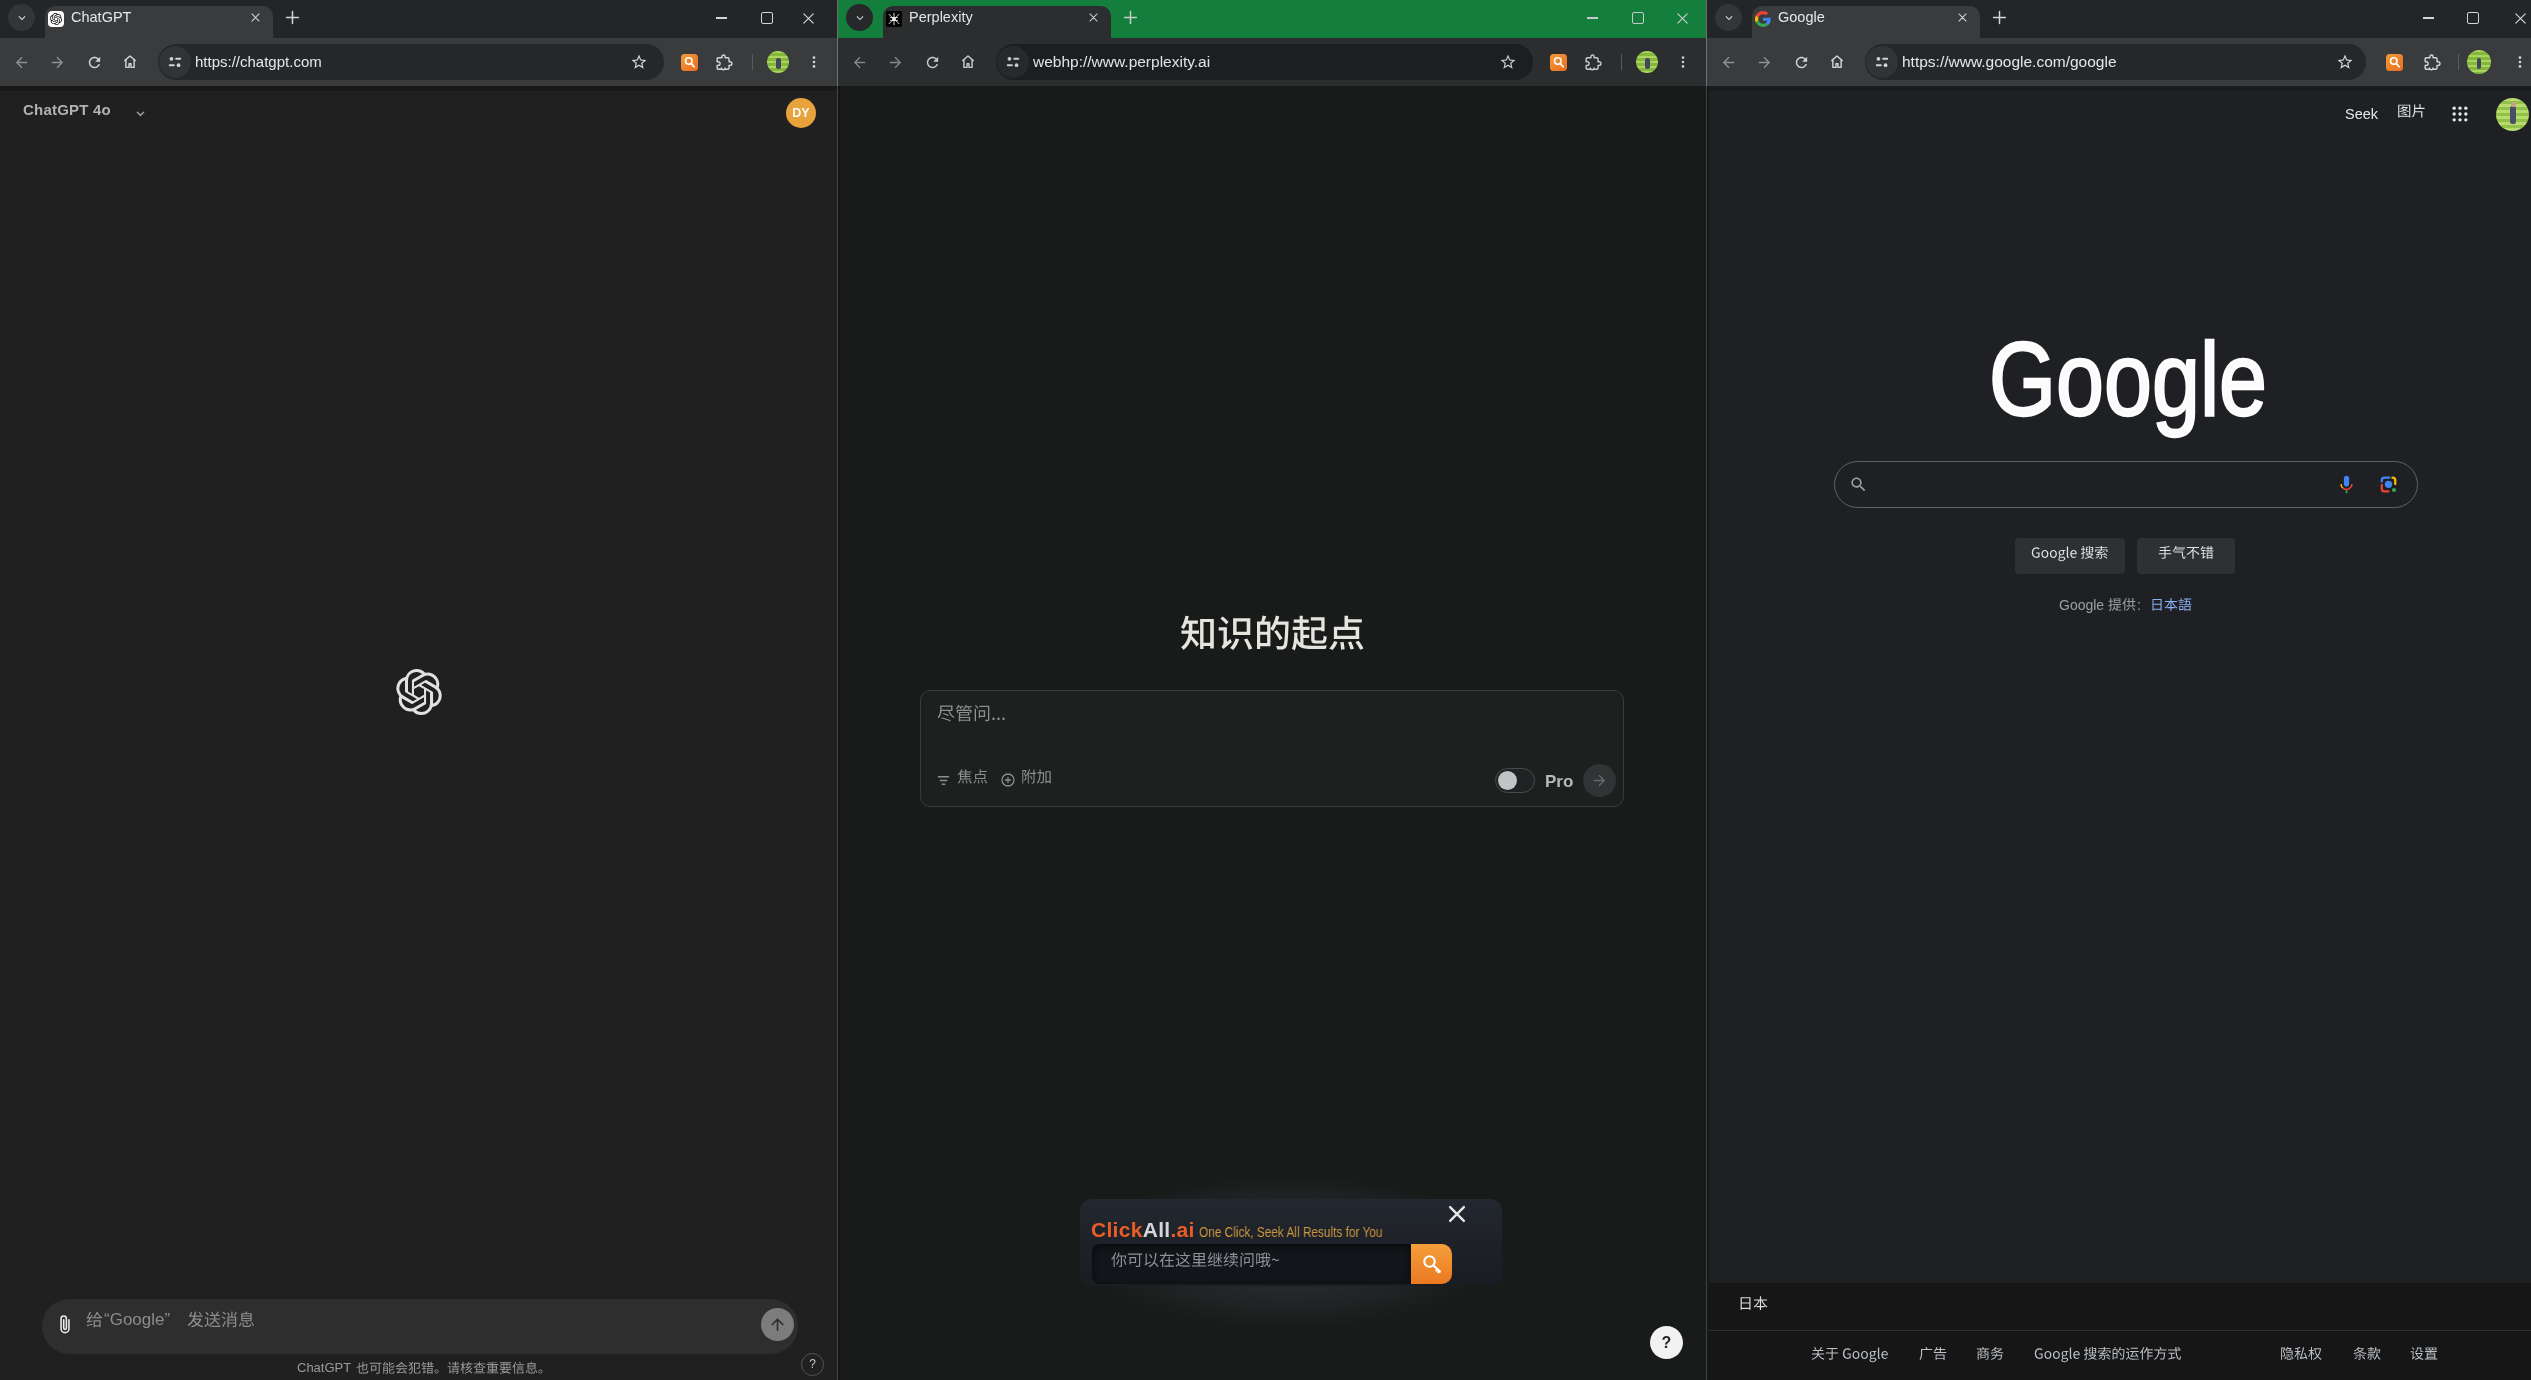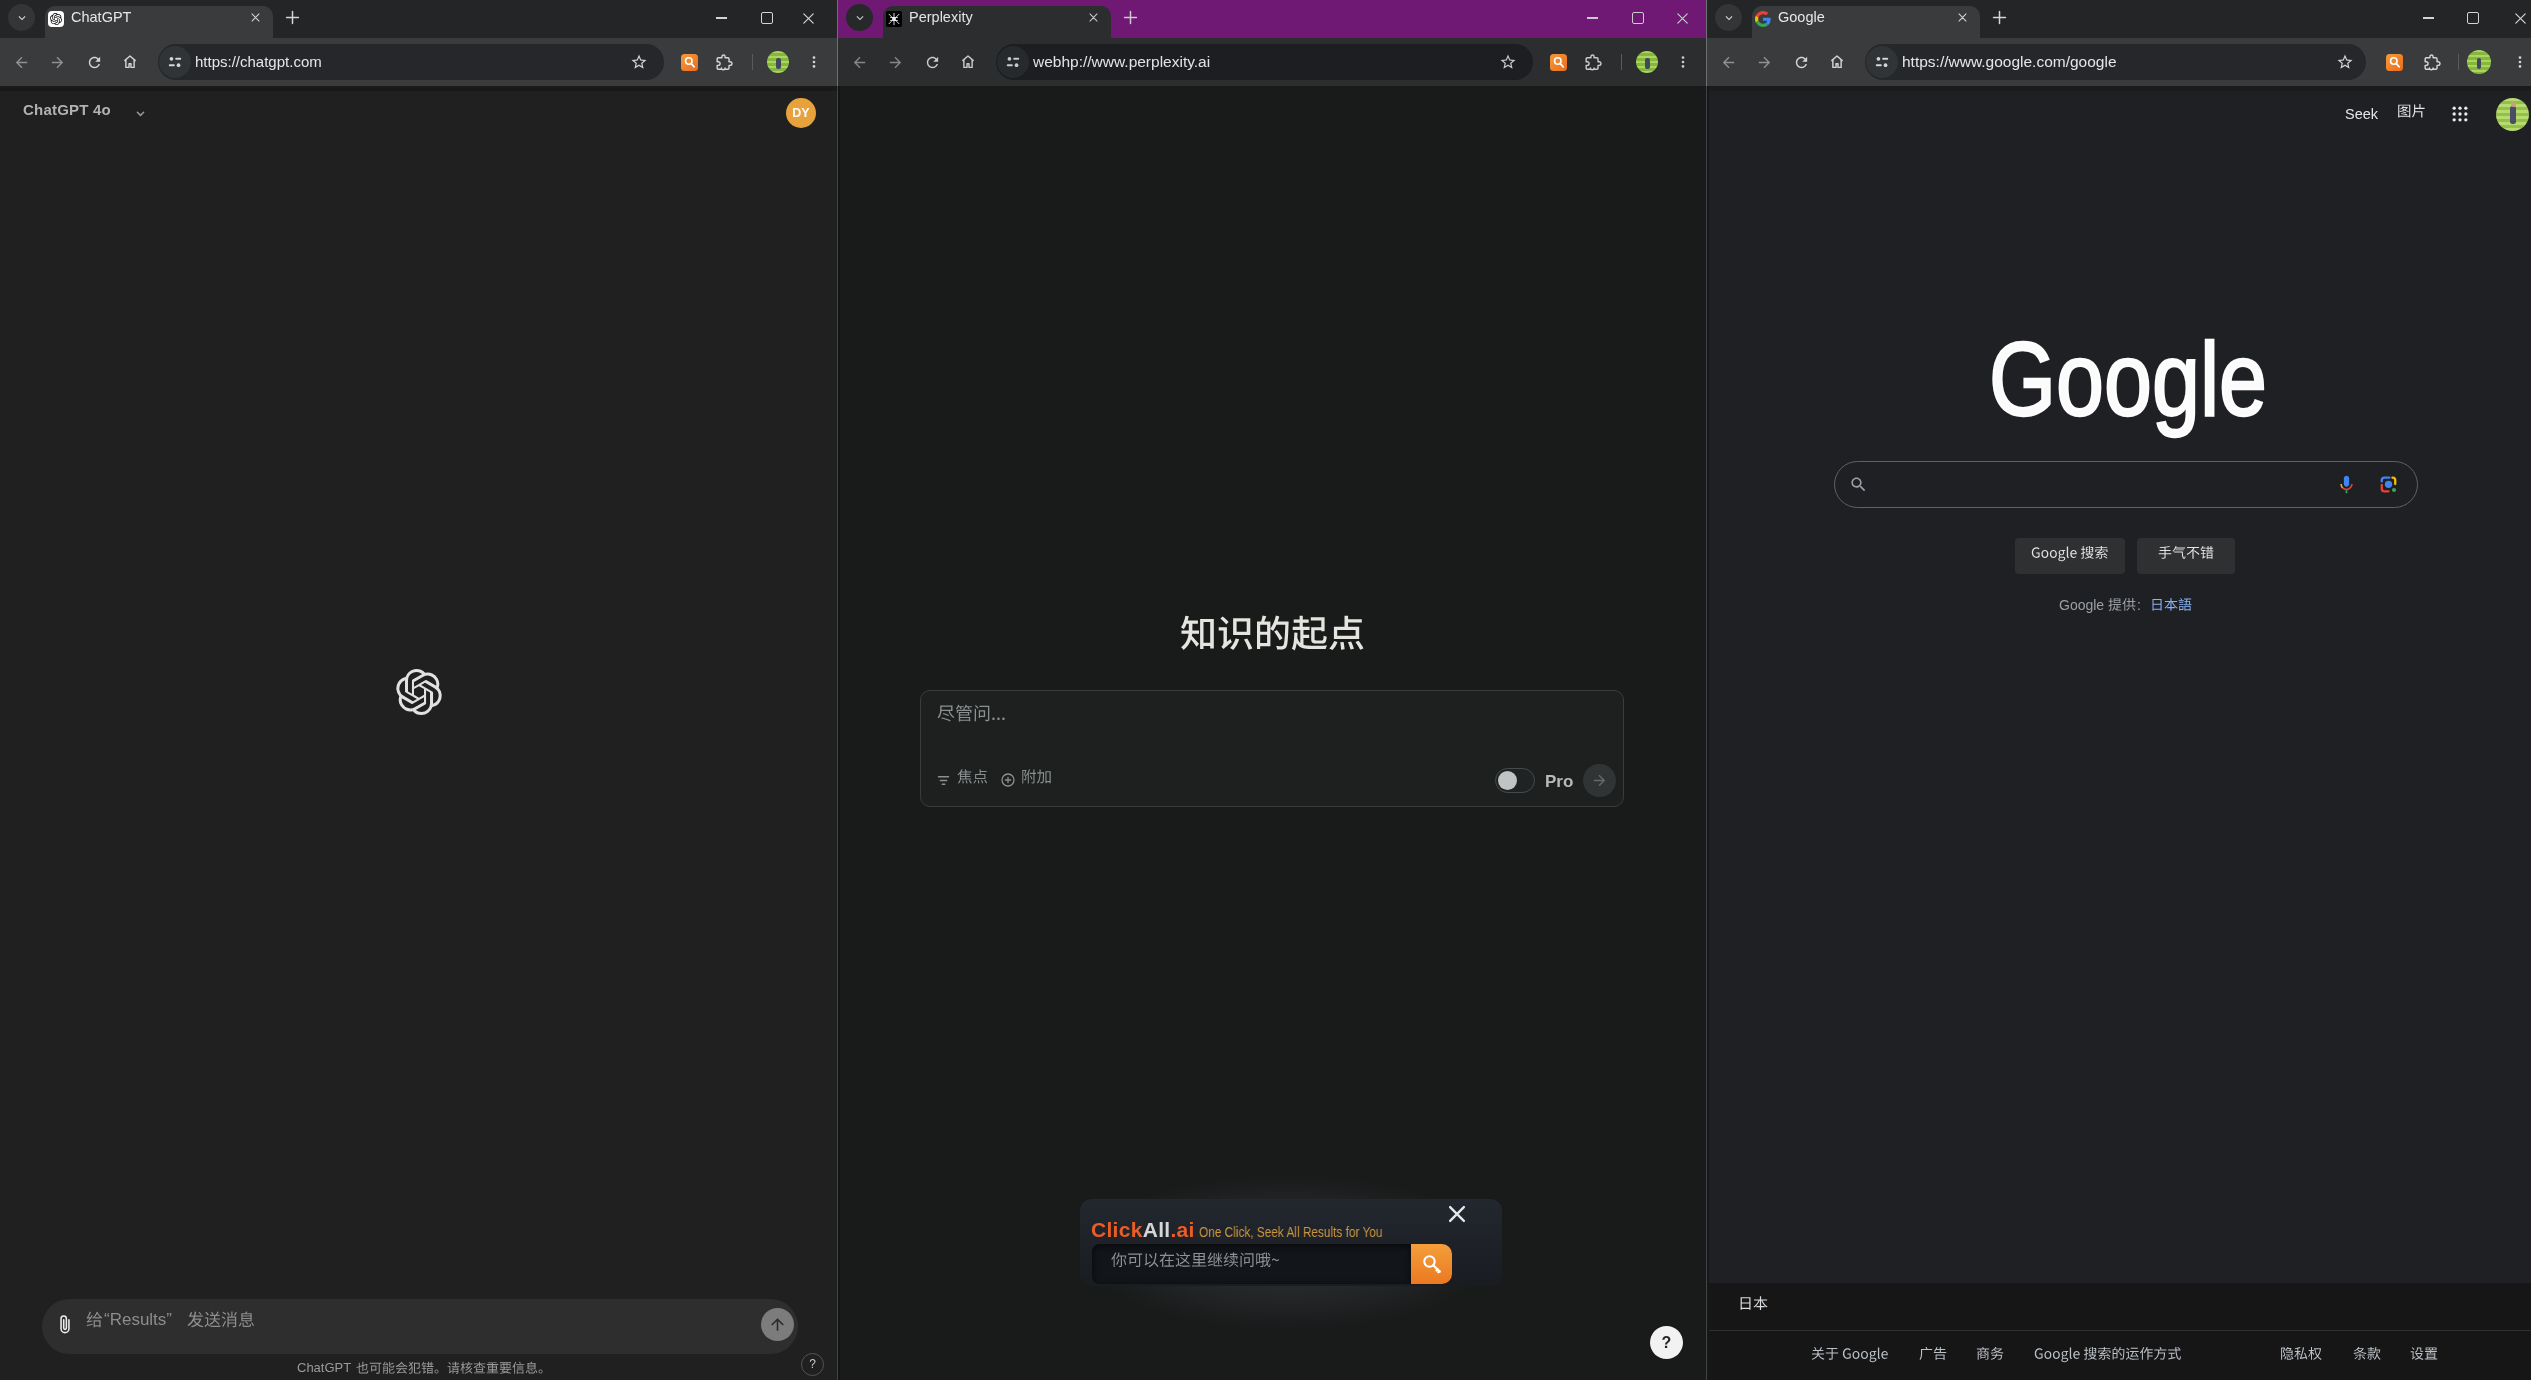--- a/index.html
+++ b/index.html
@@ -92,39 +92,39 @@
   </svg>
 <div class="abs" style="left:42px;top:1299px;width:756px;height:55px;border-radius:27.5px;background:#2f2f2f"></div>
 <svg width="22" height="22" viewBox="0 0 24 24" class="abs" style="left:54px;top:1313px">
     <path fill="none" stroke="#ececec" stroke-width="1.7" stroke-linecap="round" d="M16.3 7.5v9.6a4.3 4.3 0 0 1-8.6 0V6.2a2.9 2.9 0 0 1 5.8 0v10.2a1.45 1.45 0 0 1-2.9 0V7.5"></path>
   </svg>
 <div class="abs" style="left:86px;top:1308px"><svg width="17" height="24" viewBox="0 0 17 24" style="overflow:visible">
       <g transform="translate(0,17.9)">
         <path fill="#8f8f8f" d="M0.7 -0.9 1.0 0.4C2.5 -0.1 4.6 -0.6 6.6 -1.1L6.5 -2.2C4.4 -1.7 2.2 -1.2 0.7 -0.9ZM1.0 -7.2C1.3 -7.3 1.7 -7.4 3.7 -7.7C3.0 -6.6 2.3 -5.8 2.0 -5.4C1.5 -4.8 1.1 -4.4 0.7 -4.3C0.9 -4.0 1.1 -3.4 1.1 -3.1C1.5 -3.3 2.1 -3.5 6.4 -4.3C6.4 -4.6 6.4 -5.1 6.4 -5.4L3.0 -4.8C4.3 -6.3 5.6 -8.2 6.7 -10.1L5.6 -10.8C5.3 -10.1 4.9 -9.5 4.5 -8.9L2.3 -8.6C3.3 -10.1 4.3 -11.9 5.0 -13.7L3.8 -14.3C3.1 -12.2 1.9 -10.0 1.6 -9.5C1.2 -8.9 0.9 -8.5 0.6 -8.4C0.7 -8.1 1.0 -7.4 1.0 -7.2ZM10.7 -14.2C9.9 -11.8 8.3 -9.5 6.1 -8.0C6.4 -7.8 6.9 -7.4 7.1 -7.1C7.5 -7.5 8.0 -7.9 8.5 -8.3V-7.5H13.9V-8.5C14.3 -8.1 14.8 -7.6 15.3 -7.3C15.6 -7.6 16.0 -8.1 16.3 -8.4C14.5 -9.3 12.8 -11.4 11.8 -13.4L12.0 -13.9ZM13.7 -8.7H8.9C9.8 -9.7 10.6 -10.9 11.2 -12.1C11.9 -10.9 12.8 -9.7 13.7 -8.7ZM7.6 -5.6V1.4H8.9V0.5H13.3V1.4H14.6V-5.6ZM8.9 -0.7V-4.5H13.3V-0.7Z"></path>
       </g>
     </svg></div>
-<div class="abs" style="will-change:transform;left:104px;top:1310.5px;font-size:17px;line-height:17px;color:rgba(143,143,143,0.99)">“Results”</div>
+<div class="abs" style="will-change:transform;left:104px;top:1310.5px;font-size:17px;line-height:17px;color:rgba(143,143,143,0.99)">“Google”</div>
 <div class="abs" style="left:187px;top:1308px"><svg width="68" height="24" viewBox="0 0 68 24" style="overflow:visible">
       <g transform="translate(0,17.9)">
         <path fill="#8f8f8f" d="M11.4 -13.4C12.2 -12.6 13.1 -11.6 13.6 -10.9L14.6 -11.6C14.1 -12.2 13.2 -13.3 12.4 -14.0ZM2.4 -8.9C2.6 -9.1 3.2 -9.2 4.3 -9.2H6.6C5.5 -5.6 3.6 -2.9 0.5 -1.0C0.8 -0.7 1.3 -0.3 1.5 0.0C3.7 -1.3 5.3 -3.1 6.5 -5.2C7.2 -3.9 8.0 -2.8 9.0 -1.9C7.6 -0.8 5.8 -0.1 4.1 0.3C4.3 0.6 4.6 1.1 4.8 1.4C6.7 0.9 8.5 0.1 10.0 -1.0C11.6 0.1 13.4 0.9 15.6 1.4C15.8 1.1 16.1 0.5 16.4 0.3C14.3 -0.1 12.5 -0.9 11.0 -1.8C12.5 -3.1 13.7 -4.8 14.3 -7.0L13.5 -7.4L13.2 -7.4H7.5C7.7 -7.9 7.9 -8.6 8.1 -9.2H15.8L15.8 -10.4H8.4C8.7 -11.6 8.9 -12.8 9.1 -14.1L7.7 -14.3C7.5 -13.0 7.3 -11.6 7.0 -10.4H3.9C4.4 -11.3 4.8 -12.4 5.2 -13.5L3.8 -13.8C3.5 -12.5 2.8 -11.1 2.7 -10.8C2.4 -10.4 2.3 -10.1 2.0 -10.1C2.2 -9.8 2.4 -9.2 2.4 -8.9ZM10.0 -2.6C8.8 -3.6 7.9 -4.8 7.3 -6.1H12.6C12.0 -4.7 11.1 -3.6 10.0 -2.6Z M24.0 -13.8C24.5 -13.0 25.1 -11.8 25.4 -11.2L26.6 -11.7C26.2 -12.3 25.6 -13.4 25.0 -14.2ZM18.3 -13.5C19.2 -12.5 20.3 -11.2 20.8 -10.4L21.9 -11.1C21.4 -11.9 20.2 -13.2 19.3 -14.1ZM30.4 -14.3C30.0 -13.3 29.3 -12.0 28.7 -11.1H23.0V-9.9H27.0V-8.0L27.0 -7.5H22.4V-6.3H26.8C26.5 -4.8 25.5 -3.2 22.5 -2.0C22.8 -1.8 23.2 -1.3 23.4 -1.0C25.9 -2.2 27.1 -3.6 27.7 -5.0C29.2 -3.7 30.7 -2.1 31.5 -1.1L32.5 -2.0C31.5 -3.1 29.6 -4.8 28.1 -6.2V-6.3H33.1V-7.5H28.3L28.3 -7.9V-9.9H32.6V-11.1H30.1C30.6 -11.9 31.2 -13.0 31.7 -13.9ZM21.2 -8.5H17.8V-7.3H20.0V-2.0C19.2 -1.7 18.3 -0.9 17.4 0.2L18.4 1.4C19.2 0.2 19.9 -0.9 20.5 -0.9C20.8 -0.9 21.4 -0.3 22.1 0.2C23.4 1.0 24.8 1.2 27.0 1.2C28.7 1.2 31.9 1.1 33.1 1.0C33.2 0.6 33.4 -0.1 33.5 -0.4C31.8 -0.3 29.2 -0.1 27.1 -0.1C25.1 -0.1 23.6 -0.2 22.4 -0.9C21.9 -1.3 21.5 -1.6 21.2 -1.8Z M48.7 -13.8C48.2 -12.8 47.5 -11.4 46.9 -10.6L48.0 -10.1C48.6 -10.9 49.3 -12.2 49.9 -13.3ZM40.0 -13.2C40.7 -12.2 41.4 -10.9 41.7 -10.0L42.8 -10.6C42.6 -11.5 41.8 -12.8 41.0 -13.7ZM35.4 -13.2C36.5 -12.7 37.8 -11.8 38.4 -11.2L39.2 -12.1C38.5 -12.8 37.2 -13.6 36.2 -14.1ZM34.6 -8.7C35.7 -8.1 37.0 -7.2 37.7 -6.6L38.4 -7.6C37.8 -8.2 36.4 -9.1 35.4 -9.6ZM35.2 0.4 36.3 1.2C37.2 -0.4 38.2 -2.6 39.0 -4.4L38.1 -5.2C37.2 -3.2 36.0 -1.0 35.2 0.4ZM41.7 -5.3H48.0V-3.5H41.7ZM41.7 -6.4V-8.2H48.0V-6.4ZM44.3 -14.3V-9.4H40.4V1.4H41.7V-2.4H48.0V-0.3C48.0 -0.0 47.9 0.1 47.6 0.1C47.4 0.1 46.5 0.1 45.5 0.1C45.7 0.4 45.8 0.9 45.9 1.3C47.2 1.3 48.0 1.3 48.6 1.1C49.1 0.9 49.2 0.5 49.2 -0.2V-9.4H45.5V-14.3Z M55.5 -9.4H63.4V-8.0H55.5ZM55.5 -7.0H63.4V-5.6H55.5ZM55.5 -11.7H63.4V-10.3H55.5ZM55.5 -3.4V-0.7C55.5 0.7 56.0 1.1 58.0 1.1C58.4 1.1 61.4 1.1 61.9 1.1C63.5 1.1 63.9 0.5 64.1 -1.6C63.8 -1.7 63.2 -1.9 62.9 -2.1C62.8 -0.4 62.7 -0.1 61.8 -0.1C61.1 -0.1 58.5 -0.1 58.0 -0.1C56.9 -0.1 56.7 -0.2 56.7 -0.7V-3.4ZM64.0 -3.3C64.8 -2.2 65.6 -0.7 65.9 0.2L67.1 -0.3C66.7 -1.3 65.9 -2.7 65.1 -3.7ZM53.5 -3.5C53.1 -2.4 52.4 -0.9 51.8 0.0L52.9 0.6C53.6 -0.4 54.2 -1.9 54.6 -3.0ZM58.1 -4.1C59.0 -3.3 60.0 -2.1 60.4 -1.4L61.4 -2.0C61.0 -2.8 60.0 -3.8 59.1 -4.6H64.7V-12.7H59.6C59.9 -13.1 60.1 -13.7 60.4 -14.2L58.9 -14.5C58.8 -14.0 58.5 -13.3 58.3 -12.7H54.3V-4.6H59.0Z"></path>
       </g>
     </svg></div>
 <div class="abs" style="left:760.5px;top:1308px;width:33px;height:33px;border-radius:50%;background:#7d7d7d"></div>
 <svg width="19" height="19" viewBox="0 0 24 24" class="abs" style="left:767.5px;top:1315px">
     <path fill="#2d2d2d" d="M4 12l1.41 1.41L11 7.83V20h2V7.83l5.58 5.59L20 12l-8-8-8 8z"></path>
   </svg>
 <div class="abs" style="will-change:transform;left:297px;top:1360.5px;font-size:13px;line-height:13px;color:rgba(157,157,157,0.99)">ChatGPT&nbsp;</div>
 <div class="abs" style="left:356px;top:1359px"><svg width="195" height="18" viewBox="0 0 195 18" style="overflow:visible">
       <g transform="translate(0,13.7)">
         <path fill="#9d9d9d" d="M2.8 -10.0V-6.3L0.4 -5.6L0.7 -4.7L2.8 -5.4V-1.3C2.8 0.4 3.4 0.8 5.3 0.8C5.8 0.8 9.4 0.8 9.9 0.8C11.8 0.8 12.2 0.1 12.4 -2.0C12.1 -2.1 11.7 -2.3 11.5 -2.4C11.3 -0.6 11.1 -0.1 9.9 -0.1C9.1 -0.1 5.9 -0.1 5.3 -0.1C4.0 -0.1 3.7 -0.3 3.7 -1.3V-5.6L6.4 -6.5V-1.7H7.4V-6.8L10.4 -7.7C10.4 -5.8 10.3 -4.6 10.1 -4.0C9.9 -3.5 9.7 -3.4 9.4 -3.4C9.2 -3.4 8.6 -3.4 8.1 -3.5C8.2 -3.2 8.3 -2.8 8.3 -2.6C8.8 -2.5 9.5 -2.5 9.9 -2.6C10.3 -2.7 10.7 -2.9 10.9 -3.6C11.2 -4.4 11.3 -6.0 11.4 -8.4L11.4 -8.6L10.7 -8.9L10.5 -8.7L10.4 -8.7L7.4 -7.7V-10.9H6.4V-7.4L3.7 -6.6V-10.0Z M13.7 -10.0V-9.0H22.7V-0.4C22.7 -0.1 22.6 -0.0 22.3 0.0C22.0 0.0 21.0 0.0 19.9 -0.0C20.1 0.2 20.3 0.7 20.3 1.0C21.6 1.0 22.5 1.0 23.0 0.8C23.5 0.7 23.7 0.3 23.7 -0.4V-9.0H25.3V-10.0ZM16.0 -6.2H19.4V-3.2H16.0ZM15.1 -7.1V-1.2H16.0V-2.2H20.4V-7.1Z M31.0 -5.5V-4.3H28.2V-5.5ZM27.3 -6.3V1.0H28.2V-1.6H31.0V-0.1C31.0 0.1 30.9 0.1 30.8 0.1C30.6 0.1 30.0 0.1 29.4 0.1C29.5 0.4 29.7 0.7 29.7 1.0C30.6 1.0 31.1 1.0 31.5 0.8C31.8 0.7 31.9 0.4 31.9 -0.1V-6.3ZM28.2 -3.6H31.0V-2.4H28.2ZM37.2 -9.9C36.4 -9.6 35.2 -9.1 34.1 -8.7V-10.9H33.2V-6.6C33.2 -5.5 33.5 -5.2 34.7 -5.2C35.0 -5.2 36.7 -5.2 37.0 -5.2C38.0 -5.2 38.3 -5.6 38.4 -7.2C38.1 -7.3 37.7 -7.4 37.5 -7.6C37.5 -6.3 37.4 -6.1 36.9 -6.1C36.5 -6.1 35.1 -6.1 34.8 -6.1C34.2 -6.1 34.1 -6.2 34.1 -6.6V-7.9C35.4 -8.3 36.8 -8.7 37.8 -9.2ZM37.3 -4.1C36.6 -3.7 35.3 -3.2 34.1 -2.8V-4.8H33.2V-0.5C33.2 0.6 33.5 0.9 34.8 0.9C35.0 0.9 36.8 0.9 37.0 0.9C38.1 0.9 38.4 0.5 38.5 -1.3C38.3 -1.4 37.9 -1.5 37.6 -1.7C37.6 -0.2 37.5 0.1 37.0 0.1C36.6 0.1 35.1 0.1 34.9 0.1C34.2 0.1 34.1 -0.0 34.1 -0.4V-2.0C35.4 -2.3 36.9 -2.8 37.9 -3.4ZM27.1 -7.2C27.4 -7.3 27.8 -7.4 31.4 -7.6C31.5 -7.4 31.6 -7.1 31.7 -6.9L32.5 -7.3C32.3 -8.1 31.5 -9.3 30.8 -10.1L30.1 -9.8C30.4 -9.4 30.7 -8.9 31.0 -8.4L28.1 -8.2C28.7 -8.9 29.3 -9.8 29.7 -10.6L28.7 -10.9C28.3 -9.9 27.6 -8.9 27.4 -8.6C27.1 -8.4 26.9 -8.2 26.8 -8.1C26.9 -7.9 27.0 -7.4 27.1 -7.2Z M41.0 0.8C41.5 0.6 42.3 0.5 49.2 -0.1C49.5 0.3 49.7 0.7 49.9 1.0L50.8 0.5C50.2 -0.5 49.0 -1.9 47.8 -2.9L47.0 -2.5C47.5 -2.0 48.0 -1.5 48.5 -0.9L42.5 -0.5C43.5 -1.3 44.4 -2.4 45.2 -3.4H50.9V-4.4H40.2V-3.4H43.9C43.0 -2.3 42.0 -1.2 41.7 -0.9C41.3 -0.6 41.0 -0.3 40.7 -0.2C40.8 0.0 41.0 0.5 41.0 0.8ZM45.6 -10.9C44.4 -9.2 42.1 -7.5 39.5 -6.4C39.8 -6.3 40.1 -5.8 40.3 -5.6C41.0 -6.0 41.7 -6.3 42.4 -6.8V-6.0H48.6V-6.9H42.6C43.7 -7.6 44.7 -8.4 45.5 -9.3C46.3 -8.5 47.4 -7.6 48.6 -6.9C49.3 -6.4 50.1 -6.1 50.8 -5.8C51.0 -6.0 51.3 -6.4 51.5 -6.6C49.4 -7.3 47.3 -8.8 46.1 -10.0L46.5 -10.5Z M56.5 -10.9C56.1 -10.3 55.7 -9.8 55.2 -9.2C54.7 -9.8 54.2 -10.3 53.5 -10.8L52.8 -10.3C53.5 -9.7 54.1 -9.2 54.5 -8.6C53.9 -8.0 53.2 -7.4 52.5 -6.9C52.7 -6.8 53.0 -6.5 53.1 -6.3C53.8 -6.7 54.4 -7.2 55.0 -7.7C55.3 -7.2 55.4 -6.6 55.5 -6.0C54.8 -4.8 53.5 -3.4 52.4 -2.8C52.6 -2.6 52.9 -2.3 53.1 -2.0C54.0 -2.6 54.9 -3.6 55.7 -4.6L55.7 -3.9C55.7 -2.1 55.5 -0.7 55.2 -0.2C55.0 -0.1 54.9 0.0 54.7 0.1C54.3 0.1 53.7 0.1 52.9 0.0C53.1 0.3 53.2 0.7 53.2 1.0C53.9 1.1 54.5 1.1 55.1 0.9C55.4 0.9 55.7 0.7 55.9 0.5C56.5 -0.3 56.7 -1.9 56.7 -3.9C56.7 -5.4 56.5 -7.0 55.7 -8.4C56.3 -9.0 56.8 -9.7 57.3 -10.3ZM58.0 -9.9V-0.9C58.0 0.6 58.5 0.9 59.9 0.9C60.2 0.9 62.4 0.9 62.8 0.9C64.1 0.9 64.4 0.2 64.6 -1.8C64.3 -1.8 63.9 -2.0 63.7 -2.2C63.6 -0.4 63.4 0.0 62.7 0.0C62.2 0.0 60.3 0.0 59.9 0.0C59.2 0.0 59.0 -0.2 59.0 -0.9V-9.0H62.7V-5.2C62.7 -5.0 62.7 -5.0 62.4 -5.0C62.2 -5.0 61.3 -5.0 60.4 -5.0C60.5 -4.7 60.7 -4.3 60.7 -4.0C61.9 -4.0 62.7 -4.0 63.1 -4.2C63.6 -4.3 63.7 -4.6 63.7 -5.2V-9.9Z M67.3 -10.9C66.9 -9.7 66.3 -8.5 65.5 -7.8C65.7 -7.6 65.9 -7.1 66.0 -6.9C66.4 -7.3 66.8 -7.9 67.1 -8.4H70.2V-9.4H67.6C67.8 -9.8 68.0 -10.2 68.2 -10.6ZM65.8 -4.5V-3.6H67.6V-1.0C67.6 -0.4 67.2 -0.1 67.0 0.1C67.2 0.2 67.4 0.7 67.5 0.9C67.7 0.7 68.0 0.4 70.2 -0.8C70.1 -1.0 70.0 -1.4 70.0 -1.6L68.5 -0.8V-3.6H70.3V-4.5H68.5V-6.2H70.0V-7.1H66.4V-6.2H67.6V-4.5ZM74.7 -10.9V-9.2H72.9V-10.9H72.0V-9.2H70.8V-8.3H72.0V-6.6H70.5V-5.7H77.5V-6.6H75.6V-8.3H77.2V-9.2H75.6V-10.9ZM72.9 -8.3H74.7V-6.6H72.9ZM72.1 -1.7H75.7V-0.4H72.1ZM72.1 -2.5V-3.9H75.7V-2.5ZM71.2 -4.7V1.0H72.1V0.5H75.7V1.0H76.6V-4.7Z M80.5 -3.2C79.4 -3.2 78.5 -2.3 78.5 -1.2C78.5 -0.1 79.4 0.8 80.5 0.8C81.6 0.8 82.5 -0.1 82.5 -1.2C82.5 -2.3 81.6 -3.2 80.5 -3.2ZM80.5 0.1C79.8 0.1 79.2 -0.5 79.2 -1.2C79.2 -1.9 79.8 -2.5 80.5 -2.5C81.3 -2.5 81.8 -1.9 81.8 -1.2C81.8 -0.5 81.3 0.1 80.5 0.1Z M92.4 -10.0C93.1 -9.4 93.9 -8.6 94.3 -8.0L95.0 -8.7C94.6 -9.2 93.7 -10.0 93.0 -10.6ZM91.5 -6.8V-5.9H93.5V-1.1C93.5 -0.6 93.1 -0.2 92.9 -0.0C93.0 0.2 93.3 0.6 93.4 0.8C93.6 0.5 93.9 0.3 96.1 -1.4C96.0 -1.6 95.8 -2.0 95.8 -2.3L94.4 -1.2V-6.8ZM97.4 -2.8H101.5V-1.7H97.4ZM97.4 -3.4V-4.4H101.5V-3.4ZM99.0 -10.9V-9.9H96.0V-9.2H99.0V-8.3H96.3V-7.6H99.0V-6.7H95.6V-6.0H103.5V-6.7H99.9V-7.6H102.7V-8.3H99.9V-9.2H103.1V-9.9H99.9V-10.9ZM96.5 -5.2V1.0H97.4V-1.0H101.5V-0.1C101.5 0.1 101.4 0.1 101.3 0.2C101.1 0.2 100.5 0.2 99.8 0.1C99.9 0.4 100.0 0.7 100.1 1.0C101.0 1.0 101.6 1.0 102.0 0.8C102.3 0.7 102.4 0.4 102.4 -0.1V-5.2Z M115.2 -4.8C114.0 -2.6 111.5 -0.7 108.5 0.2C108.7 0.4 109.0 0.8 109.1 1.1C110.7 0.5 112.2 -0.3 113.4 -1.3C114.3 -0.6 115.3 0.3 115.8 0.9L116.5 0.2C116.0 -0.3 115.0 -1.2 114.1 -1.9C114.9 -2.7 115.6 -3.5 116.2 -4.4ZM112.0 -10.7C112.2 -10.2 112.5 -9.6 112.6 -9.1H109.2V-8.2H111.7C111.3 -7.5 110.5 -6.3 110.3 -6.0C110.1 -5.8 109.7 -5.7 109.4 -5.7C109.5 -5.4 109.7 -5.0 109.7 -4.7C110.0 -4.8 110.3 -4.9 112.7 -5.1C111.7 -4.1 110.5 -3.2 109.2 -2.6C109.4 -2.4 109.6 -2.1 109.7 -1.9C112.0 -3.0 114.0 -4.8 115.1 -6.8L114.2 -7.1C114.0 -6.7 113.7 -6.3 113.4 -5.9L111.2 -5.8C111.7 -6.5 112.3 -7.5 112.7 -8.2H116.4V-9.1H113.5L113.6 -9.2C113.5 -9.7 113.2 -10.4 112.9 -11.0ZM106.5 -10.9V-8.4H104.8V-7.5H106.4C106.0 -5.7 105.2 -3.7 104.4 -2.6C104.6 -2.3 104.8 -1.9 104.9 -1.6C105.5 -2.4 106.1 -3.8 106.5 -5.2V1.0H107.4V-5.8C107.8 -5.1 108.2 -4.4 108.4 -4.0L109.0 -4.7C108.7 -5.0 107.8 -6.5 107.4 -7.0V-7.5H108.9V-8.4H107.4V-10.9Z M120.8 -2.8H126.1V-1.7H120.8ZM120.8 -4.6H126.1V-3.5H120.8ZM119.9 -5.3V-1.0H127.1V-5.3ZM118.0 -0.3V0.6H129.1V-0.3ZM123.0 -10.9V-9.3H117.7V-8.4H121.9C120.8 -7.2 119.1 -6.1 117.5 -5.5C117.7 -5.3 118.0 -5.0 118.1 -4.7C119.9 -5.4 121.8 -6.8 123.0 -8.3V-5.7H123.9V-8.4C125.1 -6.9 127.1 -5.5 128.9 -4.8C129.0 -5.1 129.3 -5.5 129.5 -5.6C127.9 -6.1 126.1 -7.2 125.0 -8.4H129.3V-9.3H123.9V-10.9Z M132.1 -7.0V-3.0H136.0V-2.1H131.7V-1.3H136.0V-0.2H130.7V0.6H142.3V-0.2H136.9V-1.3H141.5V-2.1H136.9V-3.0H141.0V-7.0H136.9V-7.8H142.3V-8.6H136.9V-9.6C138.5 -9.7 139.9 -9.9 141.0 -10.1L140.5 -10.8C138.4 -10.5 134.8 -10.2 131.7 -10.2C131.8 -10.0 131.9 -9.6 131.9 -9.4C133.2 -9.4 134.6 -9.5 136.0 -9.5V-8.6H130.8V-7.8H136.0V-7.0ZM133.0 -4.7H136.0V-3.7H133.0ZM136.9 -4.7H140.0V-3.7H136.9ZM133.0 -6.3H136.0V-5.3H133.0ZM136.9 -6.3H140.0V-5.3H136.9Z M151.7 -3.0C151.3 -2.3 150.7 -1.7 149.9 -1.2C149.0 -1.4 148.0 -1.7 147.0 -1.8C147.3 -2.2 147.6 -2.6 147.9 -3.0ZM144.5 -8.4V-5.0H148.0C147.8 -4.7 147.6 -4.3 147.4 -3.9H143.7V-3.0H146.8C146.3 -2.4 145.8 -1.8 145.4 -1.3C146.5 -1.1 147.6 -0.9 148.6 -0.6C147.4 -0.2 145.7 0.1 143.8 0.2C143.9 0.4 144.1 0.7 144.2 1.0C146.6 0.8 148.6 0.4 150.0 -0.3C151.7 0.2 153.1 0.6 154.2 1.0L155.0 0.3C154.0 -0.1 152.6 -0.5 151.1 -0.9C151.8 -1.5 152.4 -2.2 152.8 -3.0H155.3V-3.9H148.5C148.7 -4.2 148.9 -4.5 149.1 -4.9L148.5 -5.0H154.5V-8.4H151.4V-9.5H155.1V-10.4H143.9V-9.5H147.4V-8.4ZM148.4 -9.5H150.5V-8.4H148.4ZM145.5 -7.6H147.4V-5.8H145.5ZM148.4 -7.6H150.5V-5.8H148.4ZM151.4 -7.6H153.6V-5.8H151.4Z M161.0 -6.9V-6.1H167.3V-6.9ZM161.0 -5.1V-4.3H167.3V-5.1ZM160.0 -8.8V-7.9H168.3V-8.8ZM163.0 -10.6C163.4 -10.0 163.8 -9.3 164.0 -8.8L164.8 -9.2C164.6 -9.7 164.3 -10.4 163.9 -10.9ZM160.8 -3.2V1.0H161.6V0.5H166.5V1.0H167.4V-3.2ZM161.6 -0.3V-2.4H166.5V-0.3ZM159.3 -10.9C158.7 -8.9 157.6 -7.0 156.4 -5.7C156.6 -5.5 156.9 -5.0 157.0 -4.8C157.4 -5.3 157.8 -5.8 158.2 -6.4V1.1H159.1V-8.0C159.5 -8.8 159.9 -9.7 160.2 -10.6Z M172.5 -7.1H178.5V-6.1H172.5ZM172.5 -5.4H178.5V-4.3H172.5ZM172.5 -8.9H178.5V-7.9H172.5ZM172.4 -2.6V-0.5C172.4 0.5 172.8 0.8 174.3 0.8C174.6 0.8 177.0 0.8 177.3 0.8C178.6 0.8 178.9 0.4 179.0 -1.2C178.8 -1.3 178.3 -1.4 178.1 -1.6C178.0 -0.3 177.9 -0.1 177.2 -0.1C176.7 -0.1 174.8 -0.1 174.4 -0.1C173.5 -0.1 173.4 -0.2 173.4 -0.5V-2.6ZM178.9 -2.5C179.5 -1.7 180.1 -0.6 180.4 0.2L181.3 -0.3C181.0 -1.0 180.4 -2.1 179.8 -2.9ZM170.9 -2.7C170.6 -1.8 170.1 -0.7 169.6 0.0L170.5 0.4C171.0 -0.3 171.4 -1.5 171.8 -2.3ZM174.4 -3.1C175.1 -2.5 175.9 -1.6 176.2 -1.1L177.0 -1.5C176.6 -2.1 175.9 -2.9 175.2 -3.5H179.5V-9.7H175.6C175.8 -10.0 176.0 -10.5 176.2 -10.9L175.0 -11.0C174.9 -10.7 174.7 -10.1 174.6 -9.7H171.5V-3.5H175.1Z M184.5 -3.2C183.4 -3.2 182.5 -2.3 182.5 -1.2C182.5 -0.1 183.4 0.8 184.5 0.8C185.6 0.8 186.5 -0.1 186.5 -1.2C186.5 -2.3 185.6 -3.2 184.5 -3.2ZM184.5 0.1C183.8 0.1 183.2 -0.5 183.2 -1.2C183.2 -1.9 183.8 -2.5 184.5 -2.5C185.3 -2.5 185.8 -1.9 185.8 -1.2C185.8 -0.5 185.3 0.1 184.5 0.1Z"></path>
       </g>
     </svg></div>
 <div class="abs" style="will-change:transform;left:801px;top:1353px;width:23px;height:23px;border-radius:50%;border:1.3px solid #555;box-sizing:border-box;text-align:center;line-height:21px;font-size:12px;color:rgba(201,201,201,0.99)">?</div>
 <div class="abs" style="left:838px;top:86px;width:868px;height:1294px;background:#1a1b1b"></div>
-<div style="position:absolute;left:838px;top:0;width:868px;height:86px;background:#701a75">
+<div style="position:absolute;left:838px;top:0;width:868px;height:86px;background:#15803d">
     <div style="position:absolute;left:45px;top:6px;width:228px;height:32px;background:#2c2e30;border-radius:10px 10px 0 0"></div>
     <div style="position:absolute;left:8px;top:4px;width:27px;height:27px;border-radius:50%;background:#27292b"></div>
     <svg width="14" height="14" viewBox="0 0 24 24" style="position:absolute;left:14.5px;top:10.5px">
       <path fill="#c9cbcd" d="M16.59 8.59L12 13.17 7.41 8.59 6 10l6 6 6-6z"></path>
     </svg>
     <div style="position:absolute;left:48px;top:11px;width:16px;height:16px">
       <div style="width:16px;height:16px;border-radius:2px;background:#000">
         <svg width="14" height="14" viewBox="0 0 24 24" style="position:absolute;left:1px;top:1px">
           <g stroke="#ececec" stroke-width="2.1" fill="none">
             <path d="M12 1.5v21M3 3.5l6 6M21 3.5l-6 6M3 20.5l6-6M21 20.5l-6-6M5.5 9.5h13M5.5 14.5h13" stroke-width="1.6"></path>

